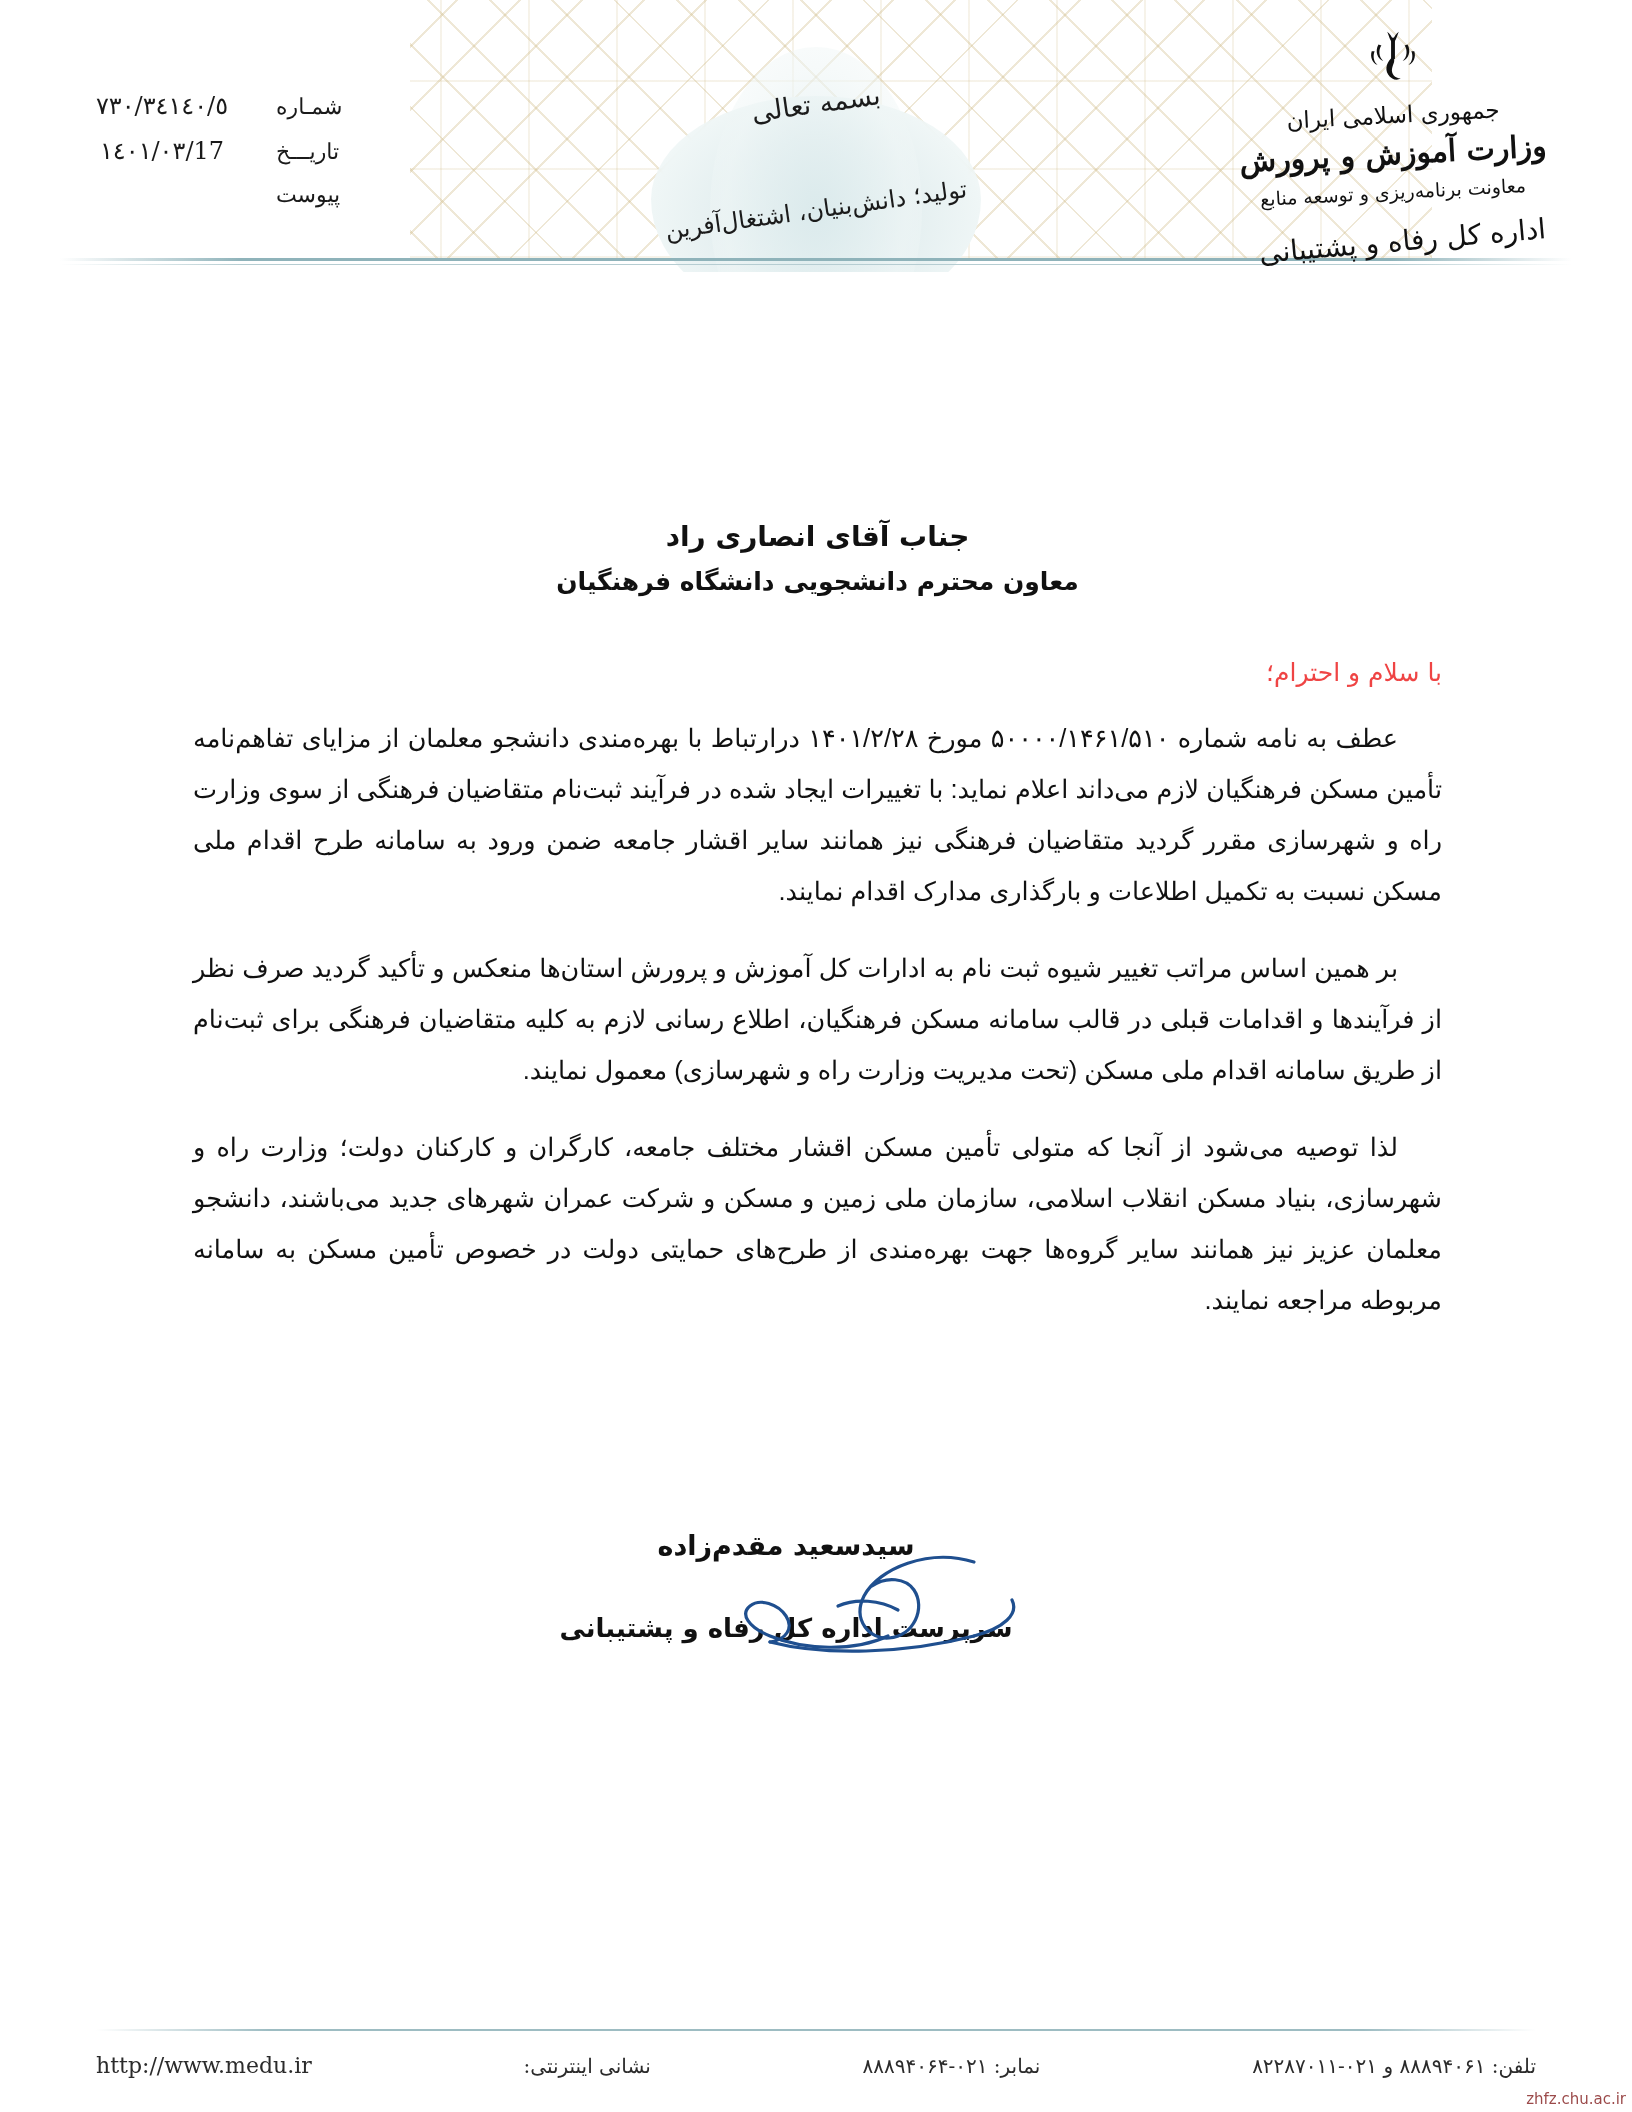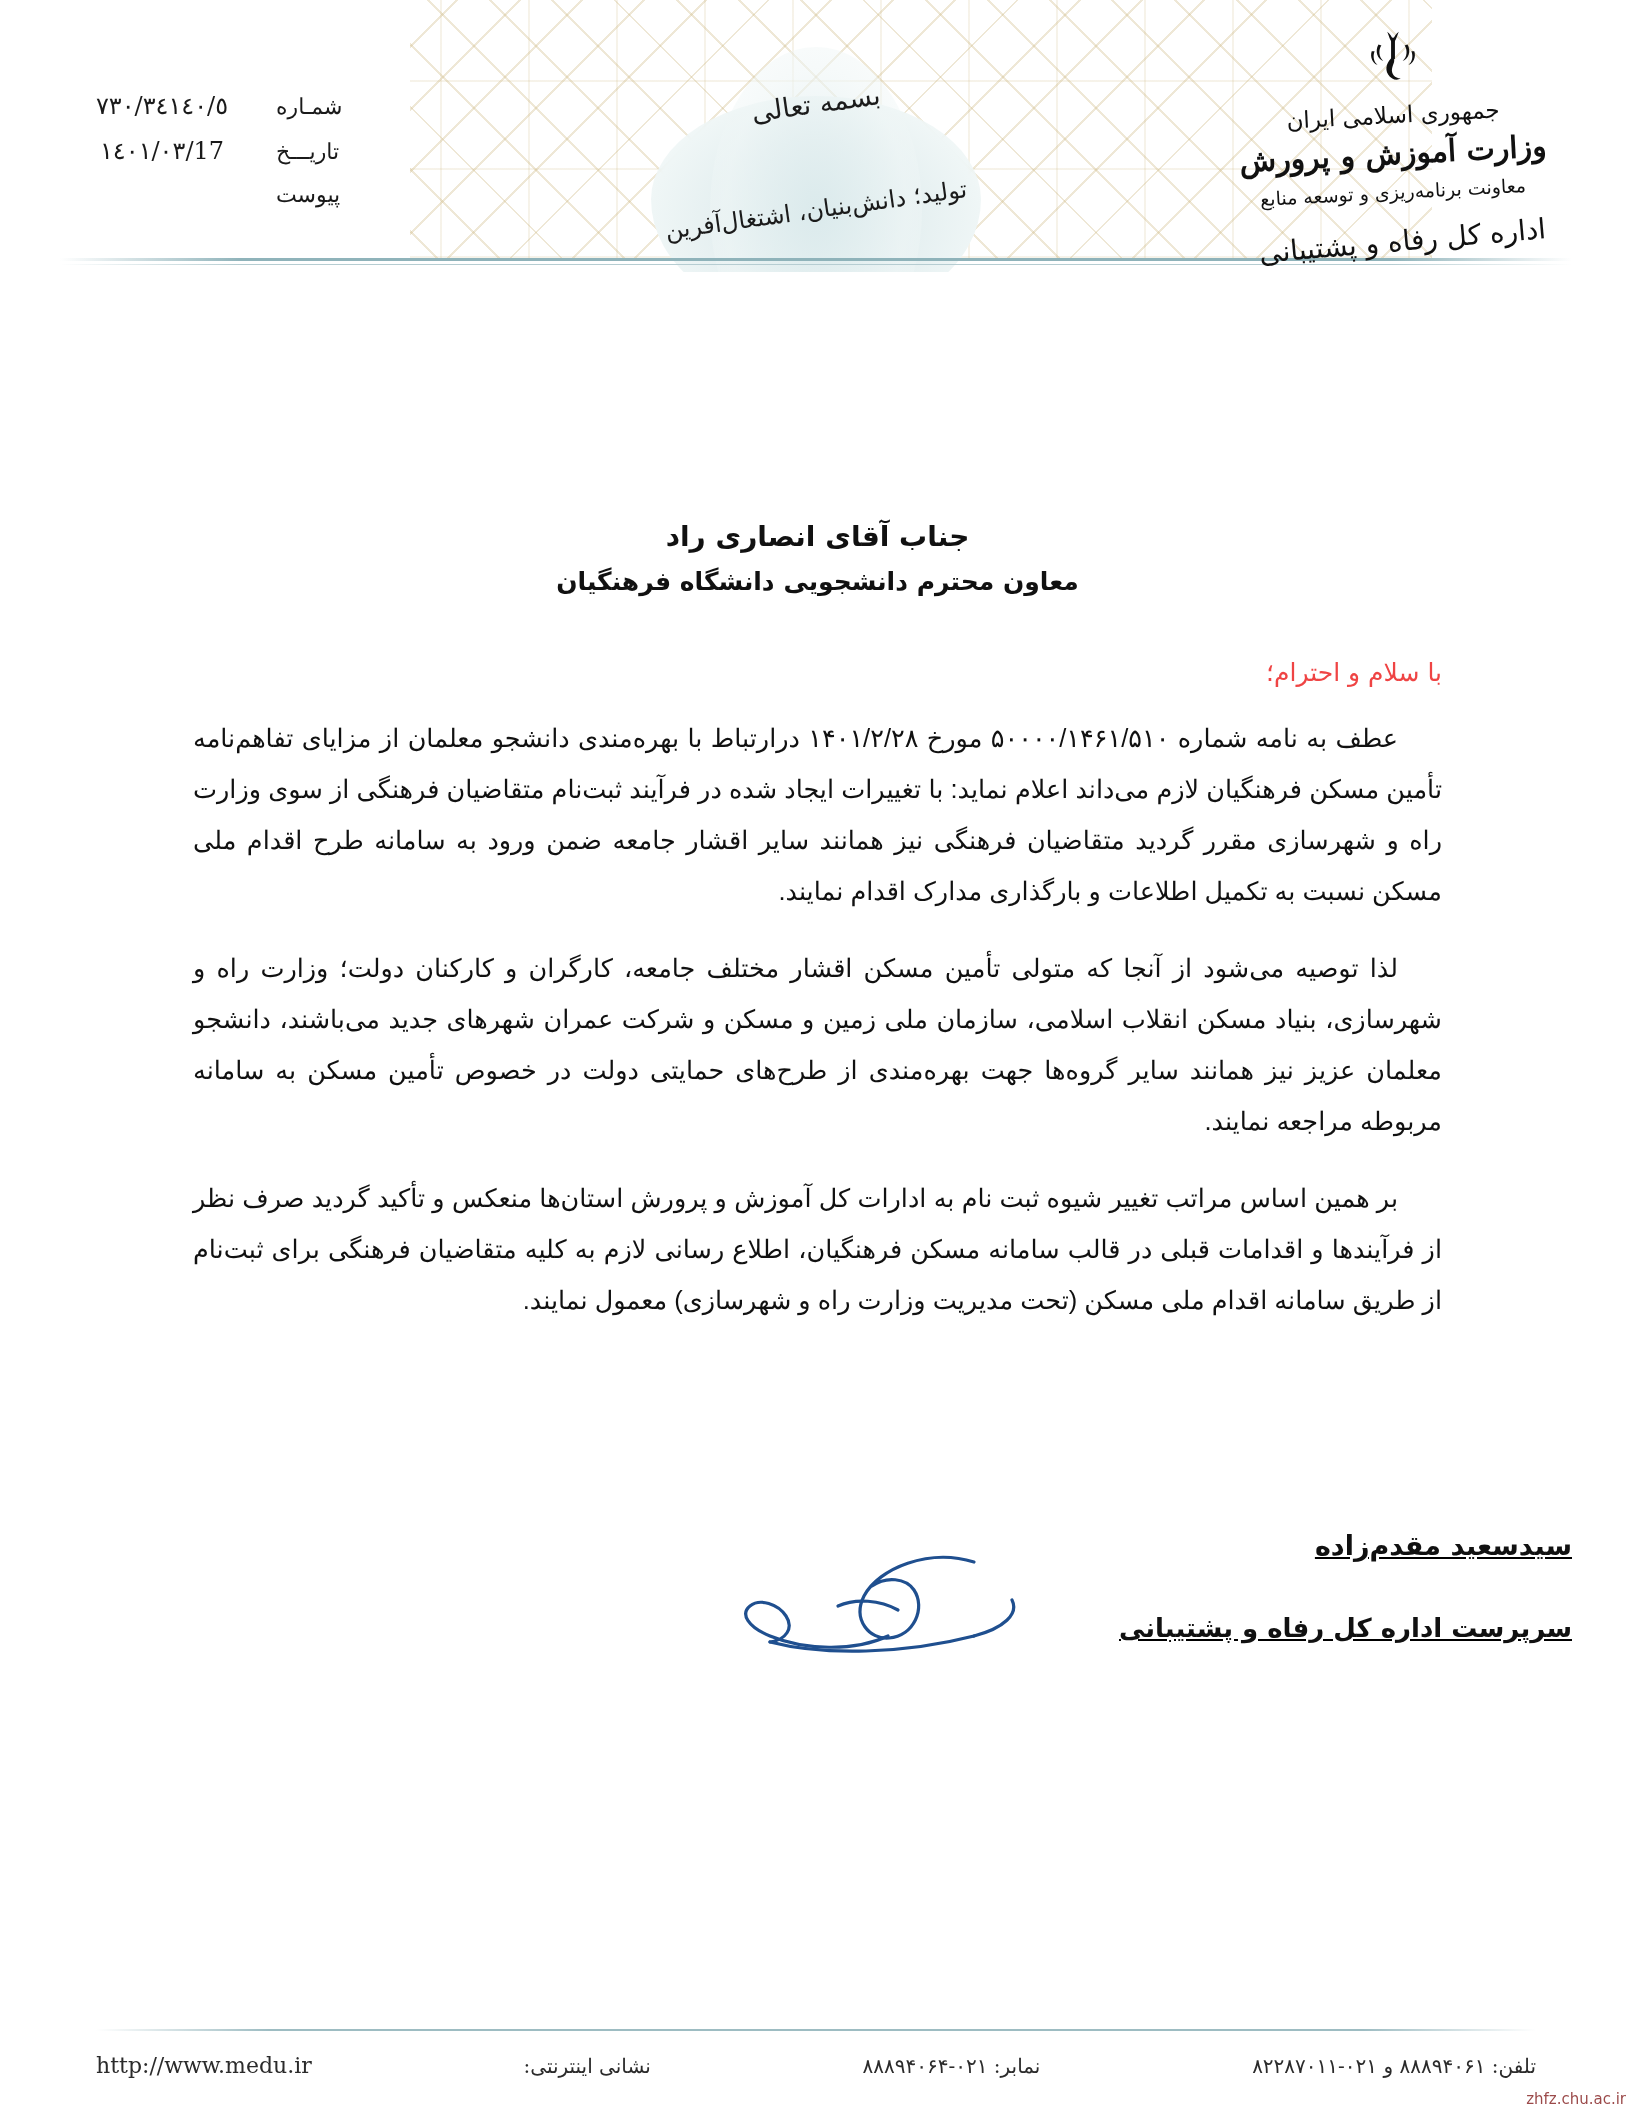--- a/index.html
+++ b/index.html
@@ -199,21 +199,21 @@
     line-height: 2.0;
     color: #111;
     text-indent: 44px;
   }
 
   
   .signature {
     position: absolute;
     top: 1530px;
     right: 0; left: 0;
-    text-decoration: underline;
+    text-align: center;
   }
   .sign-name {
     font-size: 27px;
     font-weight: bold;
     color: #111;
     margin-bottom: 52px;
     padding-right: 60px;
   }
   .sign-title {
     font-size: 26px;
@@ -330,22 +330,22 @@
 
   <div class="body-wrap">
     <div class="addressee">
       <div>جناب آقای انصاری راد</div>
       <div class="line2">معاون محترم دانشجویی دانشگاه فرهنگیان</div>
     </div>
 
     <div class="greeting">با سلام و احترام؛</div>
 
     <p class="para">عطف به نامه شماره ۵۰۰۰۰/۱۴۶۱/۵۱۰ مورخ ۱۴۰۱/۲/۲۸ درارتباط با بهره‌مندی دانشجو معلمان از مزایای تفاهم‌نامه تأمین مسکن فرهنگیان لازم می‌داند اعلام نماید: با تغییرات ایجاد شده در فرآیند ثبت‌نام متقاضیان فرهنگی از سوی وزارت راه و شهرسازی مقرر گردید متقاضیان فرهنگی نیز همانند سایر اقشار جامعه ضمن ورود به سامانه طرح اقدام ملی مسکن نسبت به تکمیل اطلاعات و بارگذاری مدارک اقدام نمایند.</p>
+    <p class="para">بر همین اساس مراتب تغییر شیوه ثبت نام به ادارات کل آموزش و پرورش استان‌ها منعکس و تأکید گردید صرف نظر از فرآیندها و اقدامات قبلی در قالب سامانه مسکن فرهنگیان، اطلاع رسانی لازم به کلیه متقاضیان فرهنگی برای ثبت‌نام از طریق سامانه اقدام ملی مسکن (تحت مدیریت وزارت راه و شهرسازی) معمول نمایند.</p>
     <p class="para">لذا توصیه می‌شود از آنجا که متولی تأمین مسکن اقشار مختلف جامعه، کارگران و کارکنان دولت؛ وزارت راه و شهرسازی، بنیاد مسکن انقلاب اسلامی، سازمان ملی زمین و مسکن و شرکت عمران شهرهای جدید می‌باشند، دانشجو معلمان عزیز نیز همانند سایر گروه‌ها جهت بهره‌مندی از طرح‌های حمایتی دولت در خصوص تأمین مسکن به سامانه مربوطه مراجعه نمایند.</p>
-    <p class="para">بر همین اساس مراتب تغییر شیوه ثبت نام به ادارات کل آموزش و پرورش استان‌ها منعکس و تأکید گردید صرف نظر از فرآیندها و اقدامات قبلی در قالب سامانه مسکن فرهنگیان، اطلاع رسانی لازم به کلیه متقاضیان فرهنگی برای ثبت‌نام از طریق سامانه اقدام ملی مسکن (تحت مدیریت وزارت راه و شهرسازی) معمول نمایند.</p>
   </div>
 
   <div class="signature">
     <div class="sign-name">سیدسعید مقدم‌زاده</div>
     <div class="sign-title">سرپرست اداره کل رفاه و پشتیبانی</div>
     <svg class="sign-mark" viewBox="0 0 420 130">
       <g fill="none" stroke="#1f4f8f" stroke-width="3.2" stroke-linecap="round">
         <path d="M300 18 C255 4 205 24 190 52 C178 76 196 96 215 94 C240 92 252 64 240 46 C232 34 212 32 198 42"></path>
         <path d="M214 92 C180 108 130 106 96 92 C74 83 66 70 76 62 C86 54 104 60 112 72 C120 84 112 96 96 98"></path>
         <path d="M96 98 C150 112 230 110 300 92"></path>

